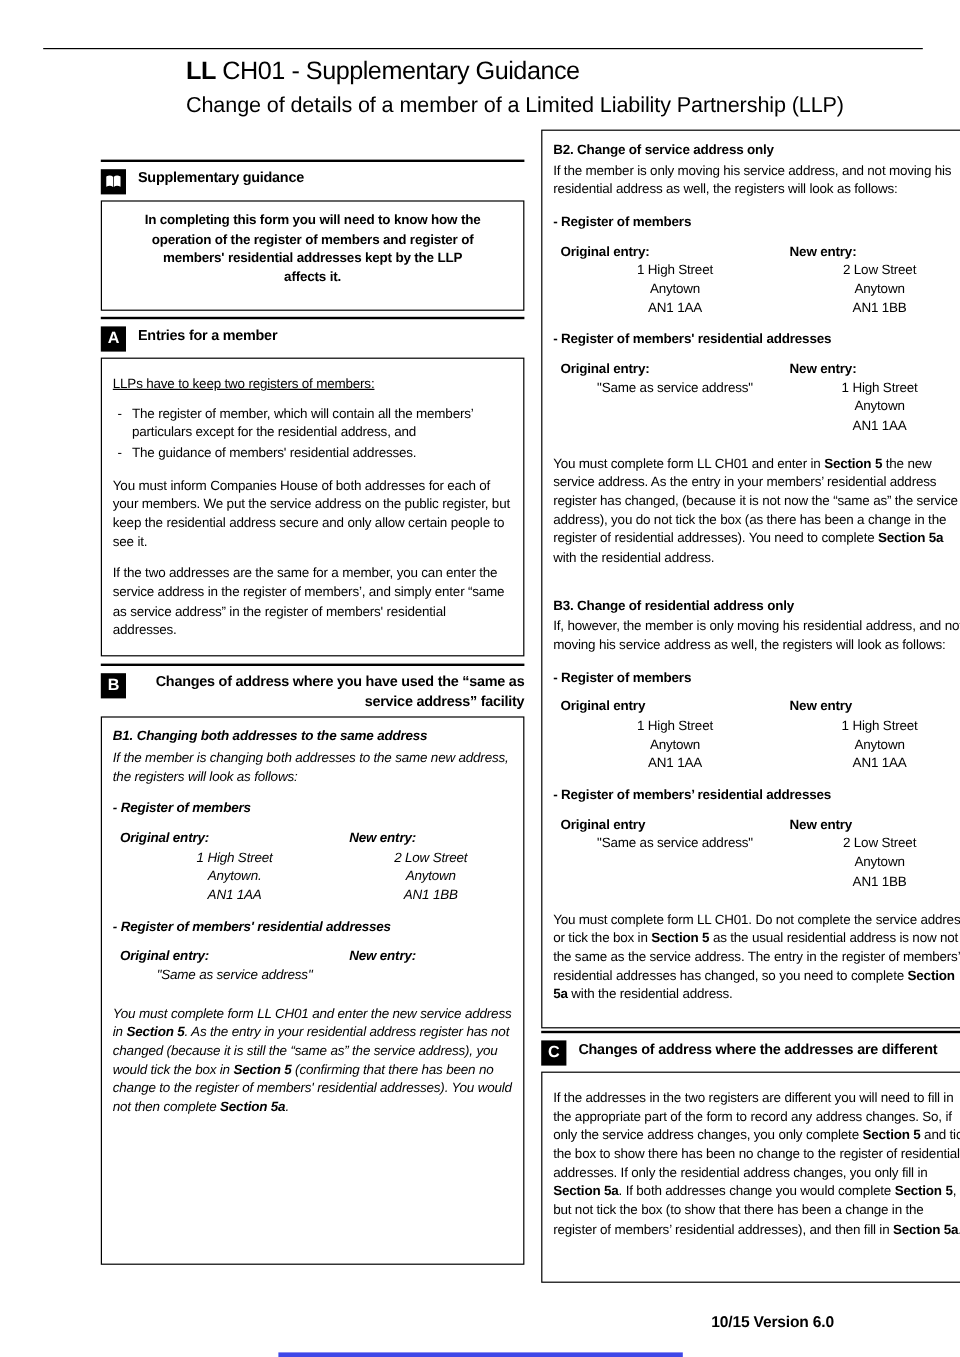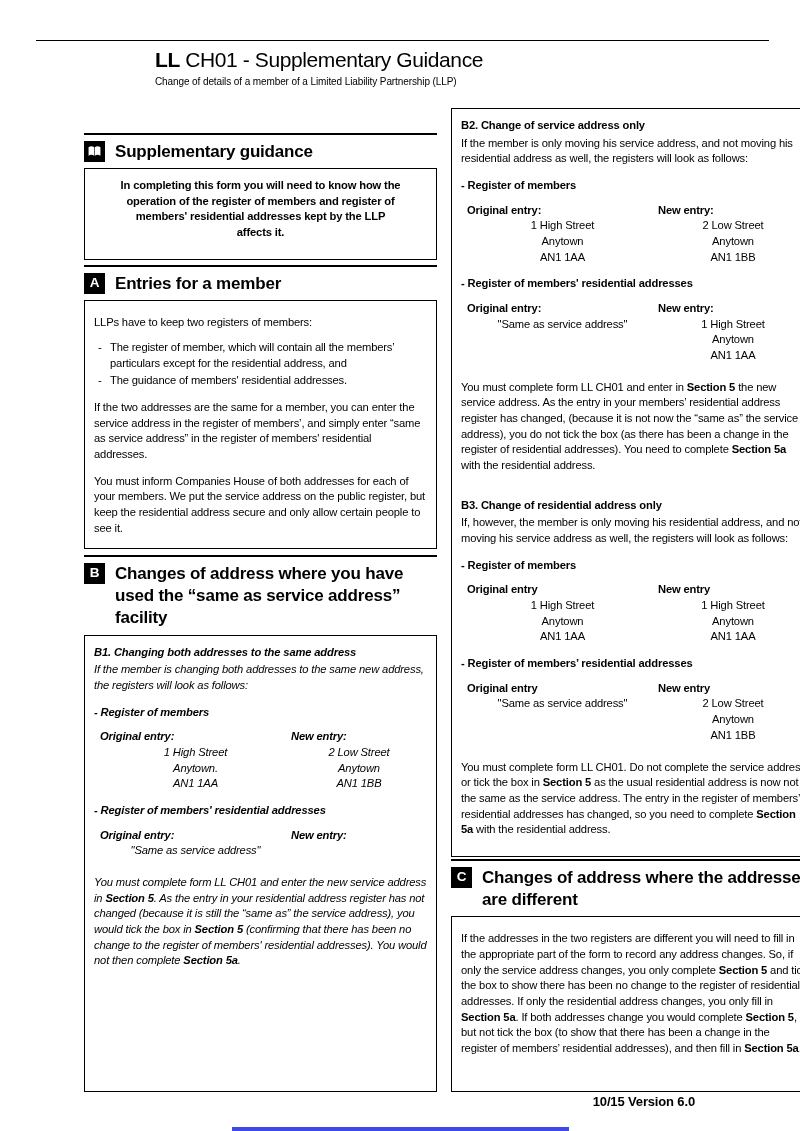--- a/index.html
+++ b/index.html
@@ -6,34 +6,34 @@
   html,body { background:#fff; }
   body {
     width:800px; height:1131px; position:relative;
     font-family:"Liberation Sans", sans-serif; color:#000;
     font-size:11.2px; line-height:1.4; letter-spacing:-0.15px;
     overflow:hidden;
   }
   .top-rule { position:absolute; left:36px; top:40px; width:733px; border-top:1.6px solid #000; }
   .doc-title { position:absolute; left:155px; top:45px; font-size:21px; letter-spacing:-0.4px; white-space:pre; }
   .doc-title b { letter-spacing:-0.4px; }
-  .doc-sub { position:absolute; left:155px; top:75px; font-size:10px; letter-spacing:-0.1px; }
+  .doc-sub { position:absolute; left:155px; top:75px; font-size:18px; letter-spacing:-0.1px; }
 
   .col { position:absolute;margin-left:48px; }
   .col-left  { left:36px;  top:133px; width:353px; }
   .col-right { left:403px; top:108px; width:367px; }
 
   
   .sec-head { border-top:2px solid #000; padding:4px 0 5px; display:flex; gap:10px; align-items:flex-start; }
   .sec-head .tile {
     width:21px; height:21px; background:#000; color:#fff; flex:none; margin-top:2px;
     display:flex; align-items:center; justify-content:center;
     font-weight:bold; font-size:13.5px;
   }
-  .sec-head .t { font-weight:bold; font-size:17px; line-height:1.3; padding-top:2px; letter-spacing:-0.2px; }
+  .sec-head .t { font-weight:bold; font-size:12px; line-height:1.3; padding-top:2px; letter-spacing:-0.2px;text-align:right; }
 
   
   .box { border:1.5px solid #000; padding:9px 9px 12px 9px; background:#fff; }
   .box p { margin-bottom:11px; }
   .box p:last-child { margin-bottom:0; }
   .bh { font-weight:bold; margin-bottom:2px; }
   .pre { white-space:pre-line;text-align:center; }
 
   .bullets { margin:9px 0 11px; padding-left:4px; }
   .bullet { display:flex; gap:7px; margin-bottom:2px; }
@@ -72,33 +72,33 @@
 operation of the register of members and register of
 members' residential addresses kept by the LLP
 affects it.</p>
   </div>
 
   <div class="sec-head" style="margin-top:5px;">
     <span class="tile">A</span>
     <span class="t">Entries for a member</span>
   </div>
   <div class="box" style="min-height:239px;">
-    <p class="mt-sm" style="margin-bottom:0;">LLPs have to keep two registers of members:</p>
+    <p class="mt-sm" style="margin-bottom:0;text-decoration:underline;">LLPs have to keep two registers of members:</p>
     <div class="bullets">
       <div class="bullet">
         <span class="bm">-</span>
         <span>The register of member, which will contain all the members’ particulars except for the residential address, and</span>
       </div>
       <div class="bullet">
         <span class="bm">-</span>
         <span>The guidance of members' residential addresses.</span>
       </div>
     </div>
+    <p>You must inform Companies House of both addresses for each of your members. We put the service address on the public register, but keep the residential address secure and only allow certain people to see it.</p>
     <p>If the two addresses are the same for a member, you can enter the service address in the register of members’, and simply enter “same as service address” in the register of members' residential addresses.</p>
-    <p>You must inform Companies House of both addresses for each of your members. We put the service address on the public register, but keep the residential address secure and only allow certain people to see it.</p>
   </div>
 
   <div class="sec-head" style="margin-top:6px;">
     <span class="tile">B</span>
     <span class="t">Changes of address where you have used the “same as service address” facility</span>
   </div>
   <div class="box" style="min-height:457px;font-style:italic;">
     <div class="bh">B1. Changing both addresses to the same address</div>
     <p>If the member is changing both addresses to the same new address, the registers will look as follows:</p>
 

